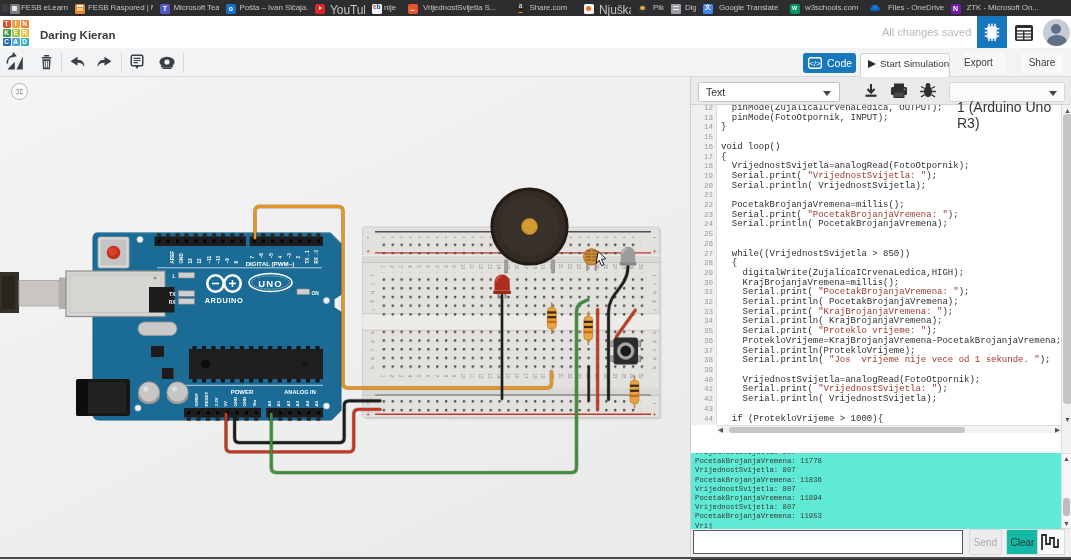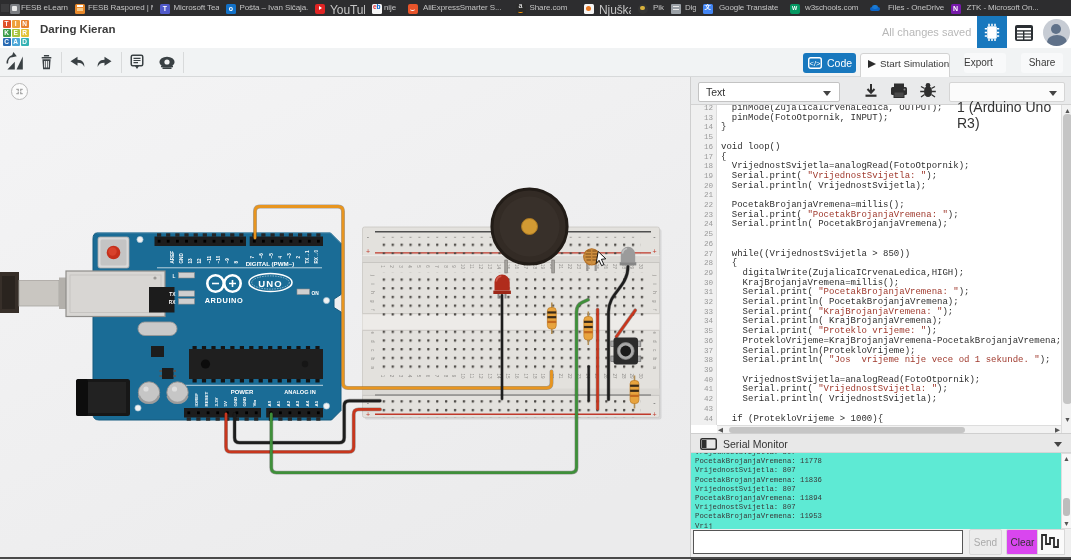--- a/index.html
+++ b/index.html
@@ -41,21 +41,21 @@
         <span style="position:absolute;left:1px;top:-1px;font-size:6.5px;font-weight:bold;color:#e53238">e</span>
         <span style="position:absolute;left:4.5px;top:-1px;font-size:6.5px;font-weight:bold;color:#0064d2">b</span>
       </div>
     </div>
     <span style="position:absolute;left:384px;top:3px;width:17px;overflow:hidden;font-size:8px;letter-spacing:-0.1px;color:#c4c4c4;white-space:nowrap">nije</span>
     <div style="position:absolute;left:408px;top:3.5px;width:10px;height:9.5px">
       <div class="bi" style="background:#e8542a;border-radius:2px">
         <div style="position:absolute;left:2px;top:3px;width:5px;height:3px;border-bottom:1.5px solid #fff;border-radius:50%"></div>
       </div>
     </div>
-    <span style="position:absolute;left:423px;top:3px;width:86px;overflow:hidden;font-size:8px;letter-spacing:-0.1px;color:#c4c4c4;white-space:nowrap">AliExpressSmarter S...</span>
+    <span style="position:absolute;left:423px;top:3px;width:86px;overflow:hidden;font-size:8px;letter-spacing:-0.1px;color:#c4c4c4;white-space:nowrap">VrijednostSvijetla S...</span>
     <div style="position:absolute;left:516px;top:3.5px;width:10px;height:9.5px">
       <div class="bi" style="background:#2b2b2b">
         <span style="position:absolute;left:2.5px;top:-1.5px;font-size:7px;color:#fff">a</span>
         <div style="position:absolute;left:2px;top:6.5px;width:5px;height:2px;border-bottom:1px solid #f90;border-radius:50%"></div>
       </div>
     </div>
     <span style="position:absolute;left:529.5px;top:3px;width:47.5px;overflow:hidden;font-size:8px;letter-spacing:-0.1px;color:#c4c4c4;white-space:nowrap">Share.com</span>
     <div style="position:absolute;left:584px;top:3.5px;width:10px;height:9.5px">
       <div class="bi" style="background:#f5f5f5">
         <div style="position:absolute;left:2px;top:2px;width:5px;height:5px;background:#e87722;border-radius:50%"></div>
@@ -100,21 +100,21 @@
 <div style="position:absolute;left:0;top:16px;width:1071px;height:32px;background:#fff">
     <div style="position:absolute;left:2.5px;top:3.5px;width:8.2px;height:8.2px;background:#e0532c;color:#fff;font-size:6.5px;font-weight:bold;text-align:center;line-height:8.4px;border-radius:1px">T</div>
     <div style="position:absolute;left:11.5px;top:3.5px;width:8.2px;height:8.2px;background:#ef9f3b;color:#fff;font-size:6.5px;font-weight:bold;text-align:center;line-height:8.4px;border-radius:1px">I</div>
     <div style="position:absolute;left:20.5px;top:3.5px;width:8.2px;height:8.2px;background:#e8822f;color:#fff;font-size:6.5px;font-weight:bold;text-align:center;line-height:8.4px;border-radius:1px">N</div>
     <div style="position:absolute;left:2.5px;top:12.5px;width:8.2px;height:8.2px;background:#3f9e4d;color:#fff;font-size:6.5px;font-weight:bold;text-align:center;line-height:8.4px;border-radius:1px">K</div>
     <div style="position:absolute;left:11.5px;top:12.5px;width:8.2px;height:8.2px;background:#a8c43f;color:#fff;font-size:6.5px;font-weight:bold;text-align:center;line-height:8.4px;border-radius:1px">E</div>
     <div style="position:absolute;left:20.5px;top:12.5px;width:8.2px;height:8.2px;background:#e3c338;color:#fff;font-size:6.5px;font-weight:bold;text-align:center;line-height:8.4px;border-radius:1px">R</div>
     <div style="position:absolute;left:2.5px;top:21.5px;width:8.2px;height:8.2px;background:#2a6cb4;color:#fff;font-size:6.5px;font-weight:bold;text-align:center;line-height:8.4px;border-radius:1px">C</div>
     <div style="position:absolute;left:11.5px;top:21.5px;width:8.2px;height:8.2px;background:#4ba7d8;color:#fff;font-size:6.5px;font-weight:bold;text-align:center;line-height:8.4px;border-radius:1px">A</div>
     <div style="position:absolute;left:20.5px;top:21.5px;width:8.2px;height:8.2px;background:#35b2b4;color:#fff;font-size:6.5px;font-weight:bold;text-align:center;line-height:8.4px;border-radius:1px">D</div>
-<span style="position:absolute;left:40px;top:7px;font-size:11.5px;font-weight:bold;color:#3c3c3c">Daring Kieran</span>
+<span style="position:absolute;left:40px;top:13px;font-size:11.5px;font-weight:bold;color:#3c3c3c">Daring Kieran</span>
 <span style="position:absolute;left:882px;top:10px;font-size:11px;color:#b8b8b8">All changes saved</span>
 <div style="position:absolute;left:977px;top:0;width:30px;height:32px;background:#1878be">
 <svg width="30" height="32" viewBox="0 0 30 32">
         <rect x="10.2" y="10.2" width="9.6" height="12.6" rx="1.2" fill="#fff"></rect>
 <g stroke="#fff" stroke-width="1.5">
           <path d="M12 7.8v2.2M15 7.8v2.2M18 7.8v2.2M12 22.8v2.2M15 22.8v2.2M18 22.8v2.2M7.8 12.8h2.2M7.8 16.4h2.2M7.8 20h2.2M20 12.8h2.2M20 16.4h2.2M20 20h2.2"></path>
         </g>
       </svg></div>
     <svg style="position:absolute;left:1014px;top:8px" width="20" height="18" viewBox="0 0 20 18">
 <rect x="1" y="1" width="18" height="16" rx="2" fill="#2a2f33"></rect>
@@ -596,40 +596,32 @@
     <div style="position:absolute;left:370px;top:28px;width:11px;height:348px;background:#f2f2f2;border-left:1px solid #ddd;box-sizing:border-box">
 <div style="position:absolute;left:1px;top:9px;width:9px;height:290px;background:#c5c5c5;border-radius:4px"></div>
 <div style="position:absolute;left:2px;top:2px;font-size:7px;color:#555">▲</div>
 <div style="position:absolute;left:2px;bottom:30px;font-size:7px;color:#555">▼</div>
 </div>
     <div style="position:absolute;left:26px;top:348px;width:344px;height:8px;background:#f2f2f2;border-top:1px solid #ddd;box-sizing:border-box">
 <div style="position:absolute;left:1px;top:0px;font-size:6.5px;color:#555">◀</div>
 <div style="position:absolute;left:12px;top:1px;width:236px;height:6px;background:#c5c5c5;border-radius:3px"></div>
 <div style="position:absolute;right:1px;top:0px;font-size:6.5px;color:#555">▶</div>
 </div>
-    <div style="position:absolute;left:0;top:356px;width:381px;height:20px;background:#e8e8e8;border-top:1px solid #cfcfcf;border-bottom:1px solid #d5d5d5;box-sizing:border-box">
-<svg style="position:absolute;left:9px;top:4px" width="17" height="12" viewBox="0 0 17 12">
-        <rect x="0.75" y="0.75" width="15.5" height="10.5" rx="1.5" fill="none" stroke="#2e2e2e" stroke-width="1.5"></rect>
-        <rect x="2" y="2" width="4.5" height="8" fill="#2e2e2e"></rect>
-      </svg>
-<span style="position:absolute;left:32px;top:4px;font-size:10.5px;color:#333">Serial Monitor</span>
-<div style="position:absolute;right:10px;top:8px;width:0;height:0;border-left:4px solid transparent;border-right:4px solid transparent;border-top:5px solid #444"></div>
-</div>
     <div style="position:absolute;left:0;top:376px;width:370px;height:92px;background:#5eead4;overflow:hidden">
 <div style="position:absolute;left:4px;top:-5px;font-family:'Liberation Mono',monospace;font-size:7.3px;line-height:9.2px;color:#3a3a3a;white-space:pre">VrijednostSvijetla: 807<br>PocetakBrojanjaVremena: 11778<br>VrijednostSvijetla: 807<br>PocetakBrojanjaVremena: 11836<br>VrijednostSvijetla: 807<br>PocetakBrojanjaVremena: 11894<br>VrijednostSvijetla: 807<br>PocetakBrojanjaVremena: 11953<br>Vrij</div>
 </div>
     <div style="position:absolute;left:370px;top:376px;width:11px;height:76px;background:#f7f7f7;border:1px solid #ddd;box-sizing:border-box">
 <div style="position:absolute;left:1px;top:1px;font-size:7px;color:#555">▲</div>
 <div style="position:absolute;left:1px;bottom:1px;font-size:7px;color:#555">▼</div>
 <div style="position:absolute;left:1px;top:44px;width:7px;height:18px;background:#bdbdbd;border-radius:3px"></div>
 </div>
     <div style="position:absolute;left:0;top:452px;width:381px;height:28px;background:#efefef">
 <div style="position:absolute;left:2px;top:1px;width:270px;height:24px;background:#fff;border:1.4px solid #555;box-sizing:border-box"></div>
 <div style="position:absolute;left:278px;top:0px;width:33px;height:26px;background:#ececec;border:1px solid #d8d8d8;border-radius:2px;box-sizing:border-box;text-align:center;font-size:10px;color:#ababab;line-height:25px">Send</div>
-<div style="position:absolute;left:315px;top:0px;width:33px;height:26px;background:#d946ef;border:1px solid #d8d8d8;border-radius:2px;box-sizing:border-box;text-align:center;font-size:10px;color:#333;line-height:25px">Clear</div>
+<div style="position:absolute;left:315px;top:0px;width:33px;height:26px;background:#14b8a6;border:1px solid #d8d8d8;border-radius:2px;box-sizing:border-box;text-align:center;font-size:10px;color:#333;line-height:25px">Clear</div>
 <div style="position:absolute;left:346px;top:0px;width:28px;height:26px;background:#fafafa;border:1px solid #d8d8d8;box-sizing:border-box">
 <svg width="26" height="24" viewBox="0 0 26 24">
           <path d="M4 20 V5 h4 v9 h4 V8 h4 v9 h4 V9" fill="none" stroke="#2a2a2a" stroke-width="1.8"></path>
         </svg>
 </div>
 </div>
     <div style="position:absolute;left:0;top:480px;width:381px;height:3px;background:#2a2a2a"></div>
   </div>
 <div style="position:absolute;left:0;top:556.5px;width:1071px;height:2px;background:#4a4a4a"></div>
 </body></html>

